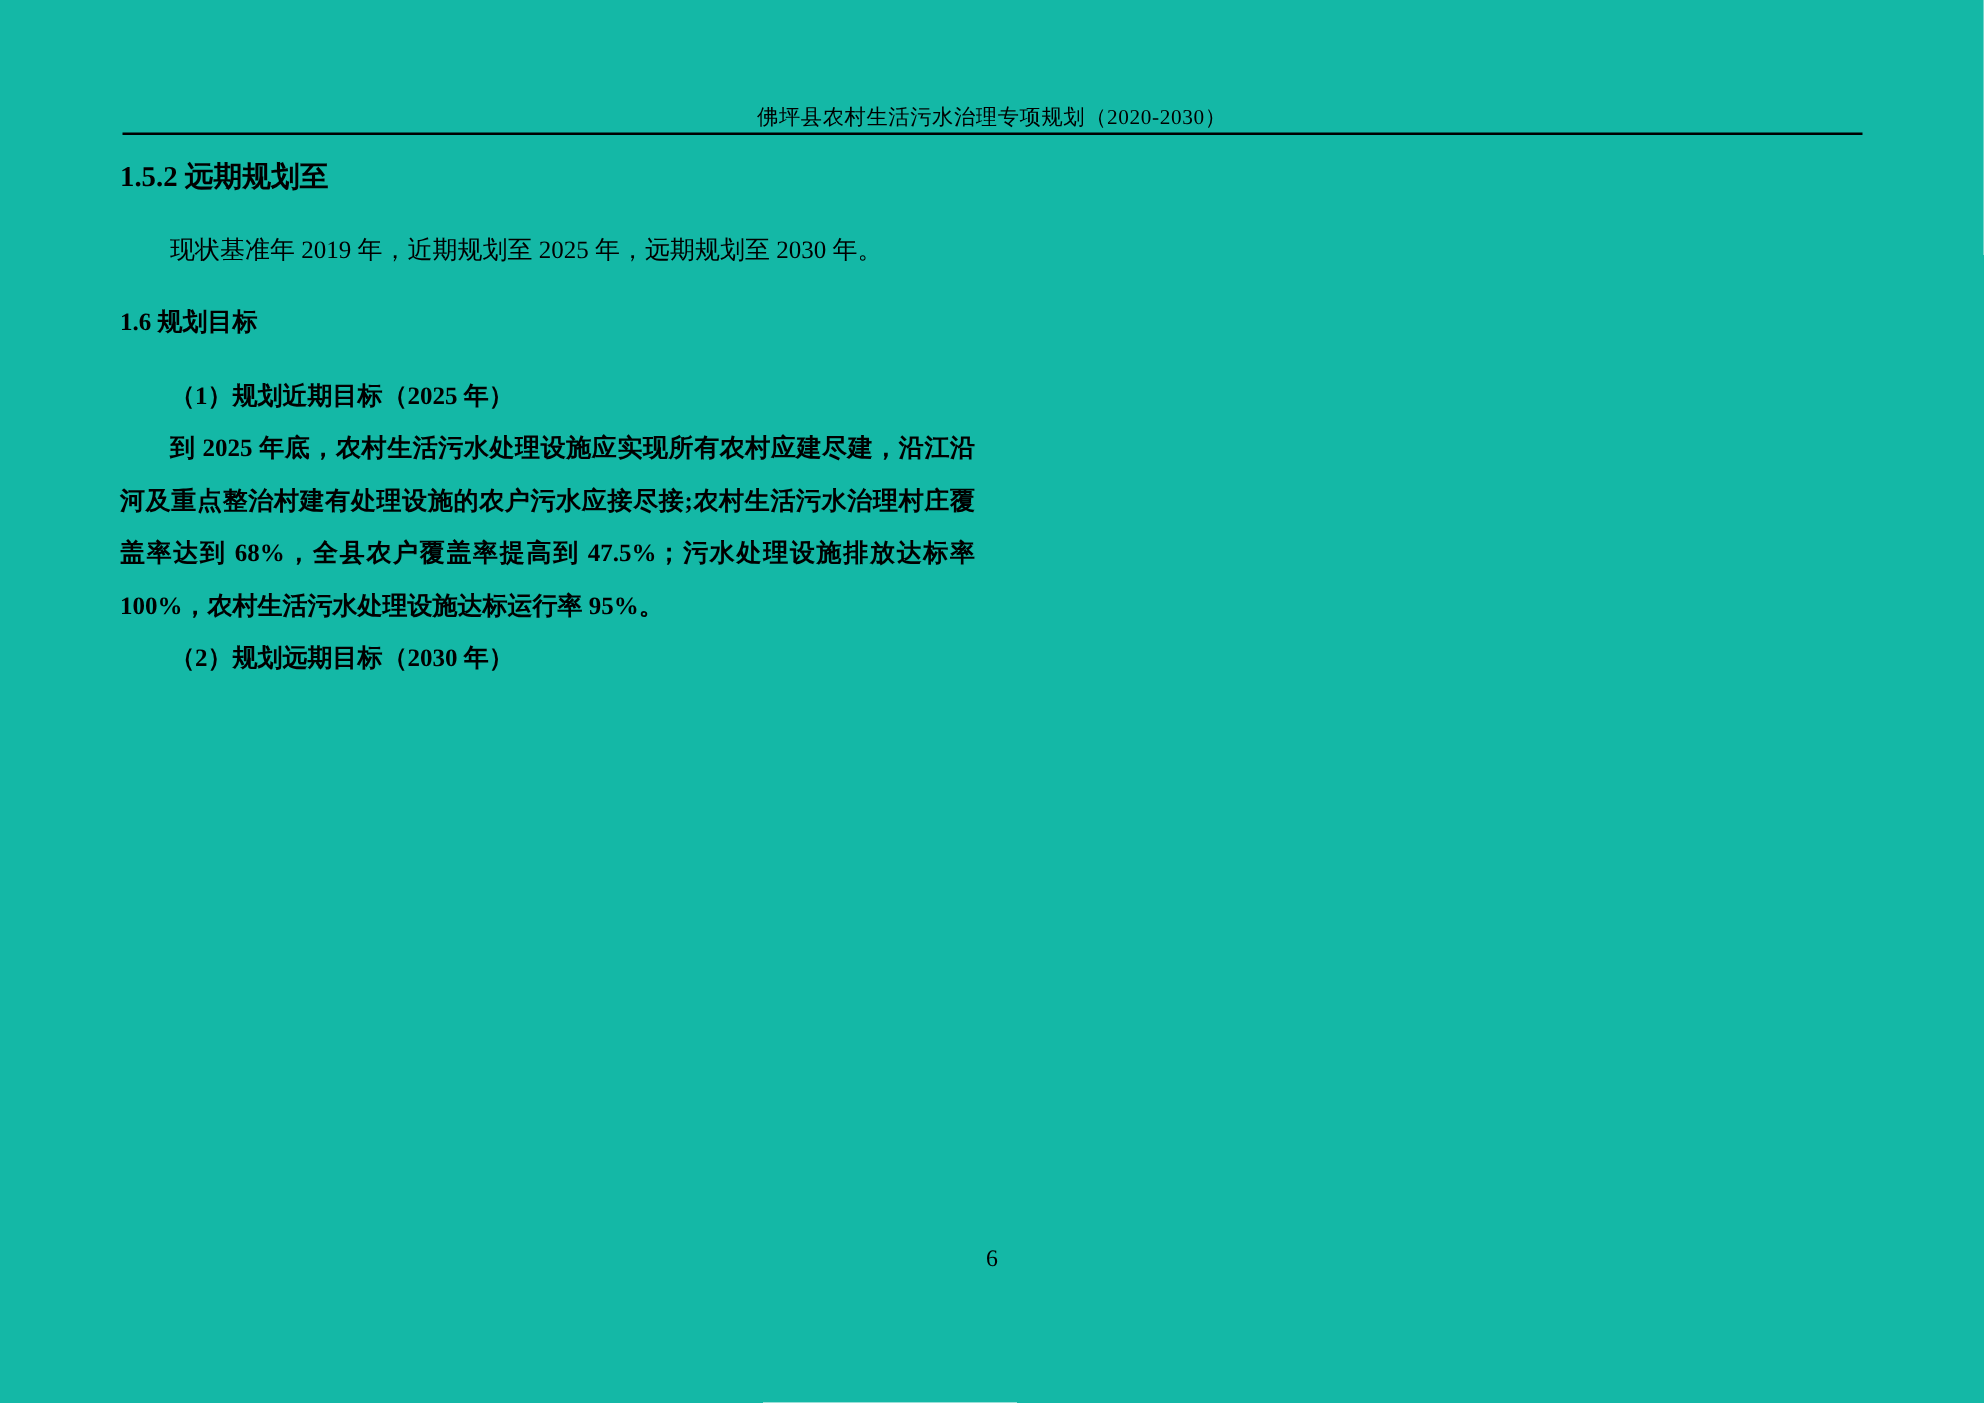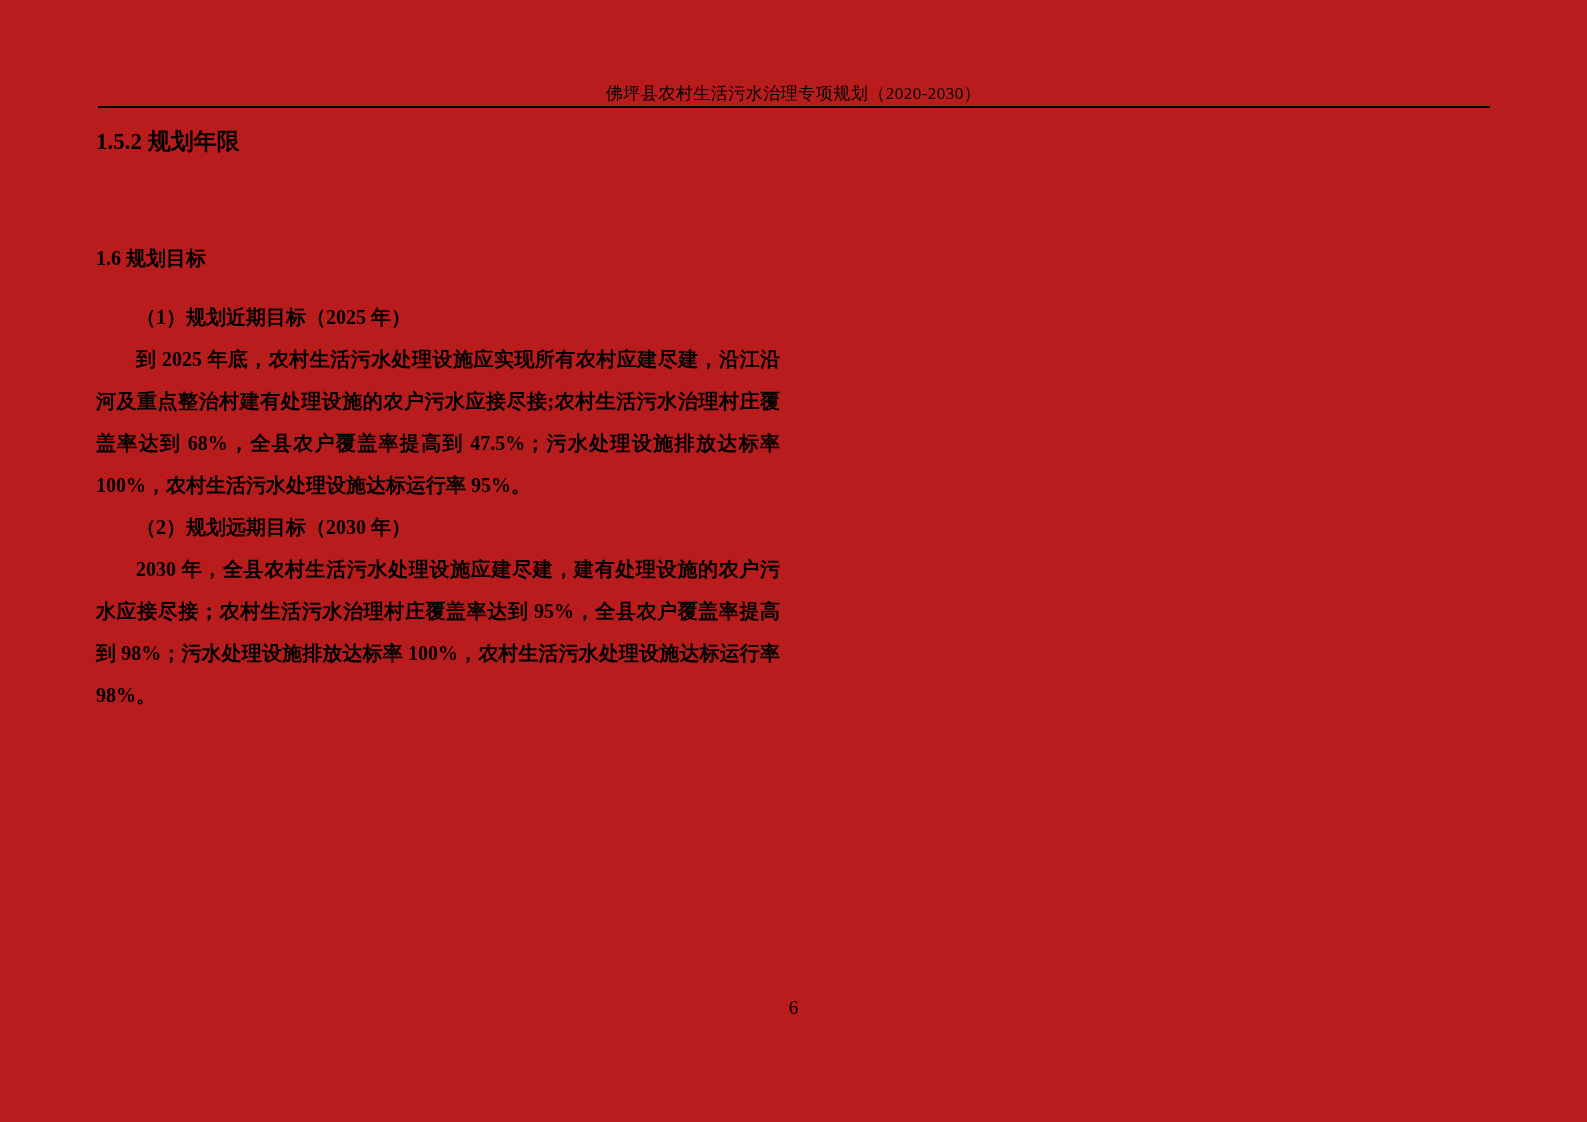--- a/index.html
+++ b/index.html
@@ -4,21 +4,21 @@
 <style>
   html, body {
     margin: 0;
     padding: 0;
     background: #ffffff;
   }
   .page {
     position: relative;
     width: 1587px;
     height: 1122px;
-    background: #b91c1c;
+    background: #14b8a6;
     overflow: hidden;
     font-family: "Liberation Serif", "DejaVu Serif", serif;
     color: #000000;
   }
   .running-header {
     position: absolute;
     top: 84px;
     left: 0;
     width: 100%;
     text-align: center;
@@ -87,27 +87,29 @@
 </style>
 </head>
 <body>
 
 <div class="page">
 
   <div class="running-header">佛坪县农村生活污水治理专项规划（2020-2030）</div>
 
   <div class="header-rule"></div>
 
-  <h2 class="h-sub h-152">1.5.2 规划年限</h2>
+  <h2 class="h-sub h-152">1.5.2 远期规划至</h2>
 
+  <div class="para-block single-para">
+    <p>现状基准年 2019 年，近期规划至 2025 年，远期规划至 2030 年。</p>
+  </div>
 
   <h2 class="h-sub h-16">1.6 规划目标</h2>
 
   <div class="para-block goals-block">
     <p>（1）规划近期目标（2025 年）</p>
     <p>到 2025 年底，农村生活污水处理设施应实现所有农村应建尽建，沿江沿河及重点整治村建有处理设施的农户污水应接尽接;农村生活污水治理村庄覆盖率达到 68%，全县农户覆盖率提高到 47.5%；污水处理设施排放达标率 100%，农村生活污水处理设施达标运行率 95%。</p>
     <p>（2）规划远期目标（2030 年）</p>
-    <p>2030 年，全县农村生活污水处理设施应建尽建，建有处理设施的农户污水应接尽接；农村生活污水治理村庄覆盖率达到 95%，全县农户覆盖率提高到 98%；污水处理设施排放达标率 100%，农村生活污水处理设施达标运行率 98%。</p>
   </div>
 
   <div class="page-number">6</div>
 
 </div>
 
 </body></html>

